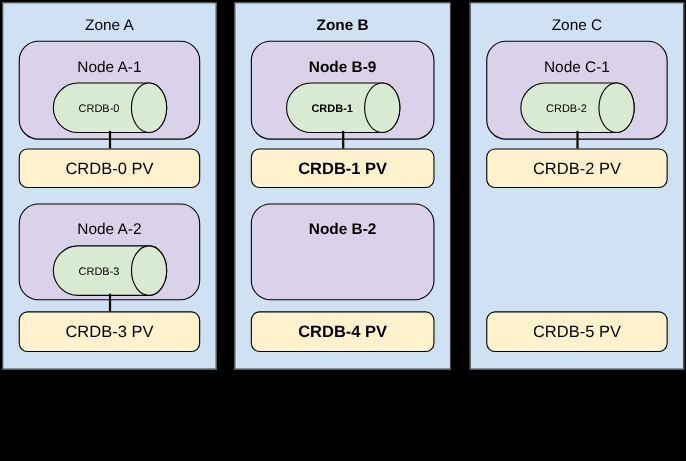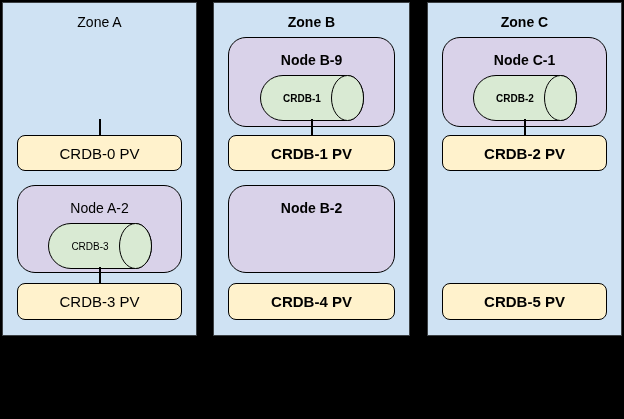--- a/index.html
+++ b/index.html
@@ -19,21 +19,21 @@
     position:relative;overflow:hidden;
     color:#000;
   }
   .zone{
     position:absolute;top:2px;height:332px;
     background:var(--zone-fill);
     border:1px solid var(--zone-border);
   }
   .zone-a{left:2px;width:193px;}
   .zone-b{left:213px;width:195px;font-weight:bold;}
-  .zone-c{left:427px;width:193px;font-weight:bold;}
+  .zone-c{left:427px;width:193px;}
   .zone-label{
     position:absolute;top:10px;left:0;right:0;
     text-align:center;font-size:14px;line-height:18px;
   }
   .node{
     position:absolute;left:14px;right:14px;
     background:var(--node-fill);
     border:1px solid var(--shape-border);
     border-radius:18px;
   }
@@ -74,20 +74,28 @@
   }
   .pv-r1{top:132px;height:34px;}
   .pv-r2{top:280px;height:35px;}
 </style>
 </head>
 <body>
 
 <div class="zone zone-a">
   <div class="zone-label">Zone A</div>
 
+  <div class="node node-r1">
+    <div class="node-label">Node A-1</div>
+    <svg class="pod" width="104" height="46" viewBox="0 0 104 46">
+      <path class="pod-body" d="M23,0.5 H87.5 A16,22.5 0 0 1 87.5,45.5 H23 A22.5,22.5 0 0 1 23,0.5 Z"></path>
+      <ellipse class="pod-cap" cx="87.5" cy="23" rx="16" ry="22.5"></ellipse>
+      <text class="pod-label" x="42" y="27" text-anchor="middle">CRDB-0</text>
+    </svg>
+  </div>
   <div class="connector c-r1"></div>
   <div class="pv pv-r1">
     <span>CRDB-0 PV</span>
   </div>
 
   <div class="node node-r2">
     <div class="node-label">Node A-2</div>
     <svg class="pod" width="104" height="46" viewBox="0 0 104 46">
       <path class="pod-body" d="M23,0.5 H87.5 A16,22.5 0 0 1 87.5,45.5 H23 A22.5,22.5 0 0 1 23,0.5 Z"></path>
       <ellipse class="pod-cap" cx="87.5" cy="23" rx="16" ry="22.5"></ellipse>

